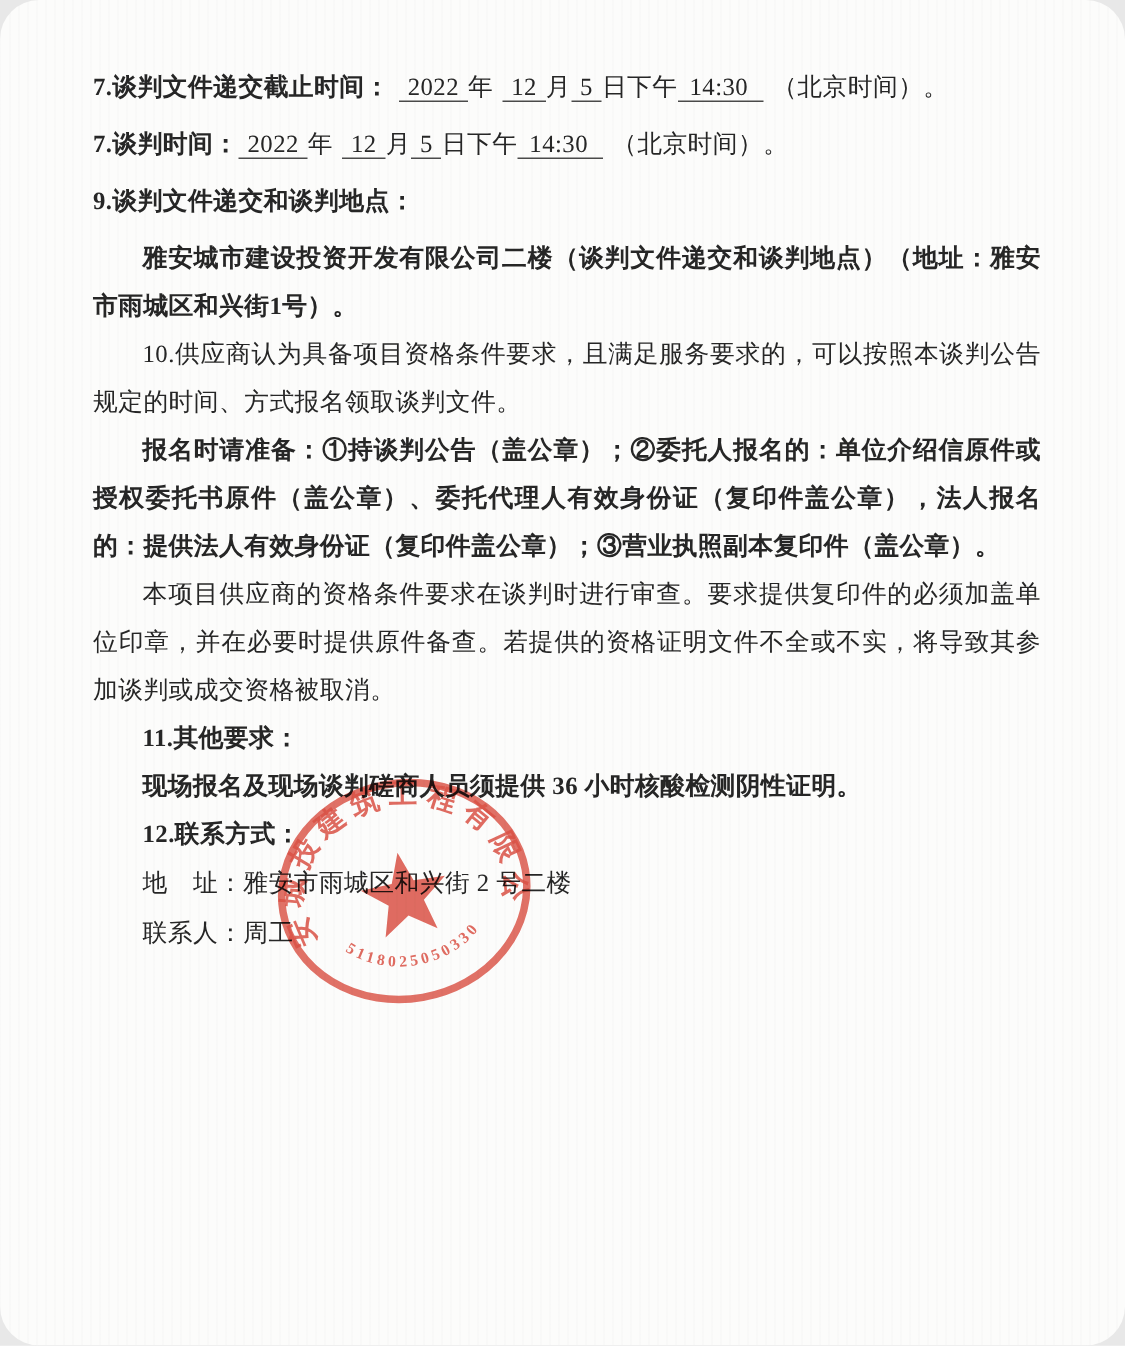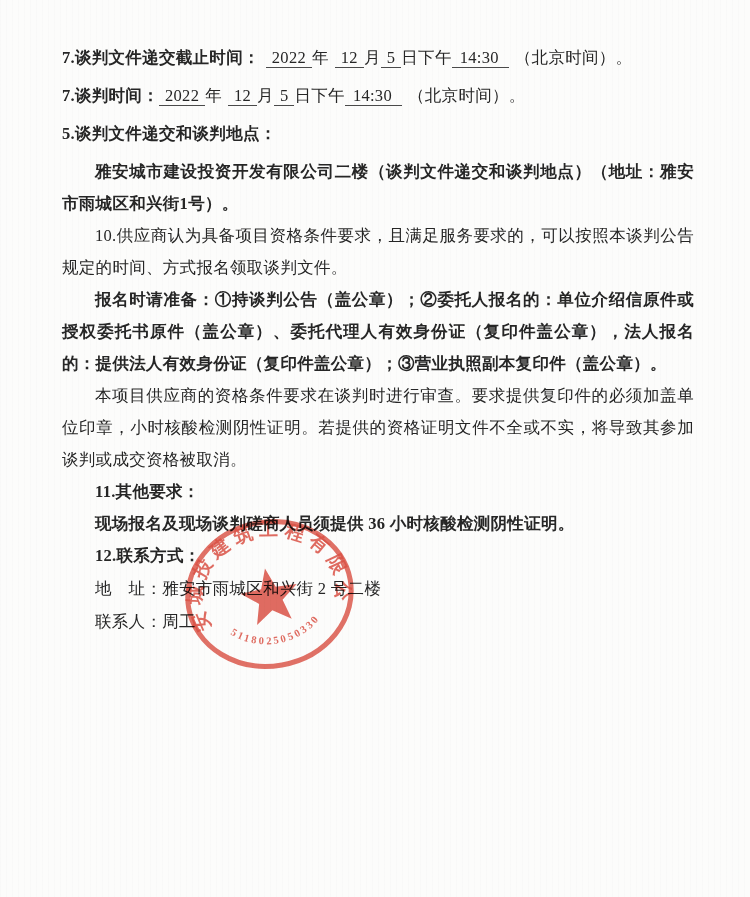--- a/index.html
+++ b/index.html
@@ -5,20 +5,21 @@
   html,body{margin:0;padding:0;background:#e8e8e8;}
   .page{
     position:relative;
     width:750px;height:897px;
     margin:0 auto;
     background:#fcfcfb;
     background-image:repeating-linear-gradient(90deg, rgba(120,120,125,0.025) 0 1px, rgba(0,0,0,0) 1px 6px);
     overflow:hidden;
     font-family:"Liberation Serif","DejaVu Serif",serif;
     color:#262626;
+    border-radius:26px;
   }
   .content{
     position:absolute;
     left:62px; top:42px; width:632px;
   }
   .content p{
     margin:0;
     font-size:16.5px;
     line-height:32px;
     text-align:justify;
@@ -53,29 +54,29 @@
 </head>
 <body>
 
 <div class="page">
   <div class="content">
 
     <p class="gap"><span class="b">7.谈判文件递交截止时间：</span><span class="sp"></span><span class="uv">2022</span><span>年</span><span class="sp"></span><span class="uv">12</span><span>月</span><span class="uv">5</span><span>日下午</span><span class="uv uv-time">14:30</span><span class="sp"></span><span>（北京时间）。</span></p>
 
     <p class="gap"><span class="b">7.谈判时间：</span><span class="uv">2022</span><span>年</span><span class="sp"></span><span class="uv">12</span><span>月</span><span class="uv">5</span><span>日下午</span><span class="uv uv-time">14:30</span><span class="sp"></span><span>（北京时间）。</span></p>
 
-    <p class="b gap">5.谈判文件递交和谈判地点：</p>
+    <p class="b gap">9.谈判文件递交和谈判地点：</p>
 
     <p class="b indent">雅安城市建设投资开发有限公司二楼（谈判文件递交和谈判地点）（地址：雅安市雨城区和兴街1号）。</p>
 
     <p class="indent">10.供应商认为具备项目资格条件要求，且满足服务要求的，可以按照本谈判公告规定的时间、方式报名领取谈判文件。</p>
 
     <p class="b indent">报名时请准备：①持谈判公告（盖公章）；②委托人报名的：单位介绍信原件或授权委托书原件（盖公章）、委托代理人有效身份证（复印件盖公章），法人报名的：提供法人有效身份证（复印件盖公章）；③营业执照副本复印件（盖公章）。</p>
 
-    <p class="indent">本项目供应商的资格条件要求在谈判时进行审查。要求提供复印件的必须加盖单位印章，小时核酸检测阴性证明。若提供的资格证明文件不全或不实，将导致其参加谈判或成交资格被取消。</p>
+    <p class="indent">本项目供应商的资格条件要求在谈判时进行审查。要求提供复印件的必须加盖单位印章，并在必要时提供原件备查。若提供的资格证明文件不全或不实，将导致其参加谈判或成交资格被取消。</p>
 
     <p class="b indent">11.其他要求：</p>
 
     <p class="b indent">现场报名及现场谈判磋商人员须提供 36 小时核酸检测阴性证明。</p>
 
     <p class="b indent">12.联系方式：</p>
 
     <div class="contact">
       <p class="indent"><span>地　址：</span><span>雅安市雨城区和兴街 2 号二楼</span></p>
       <p class="indent"><span>联系人：</span><span>周工</span></p>

